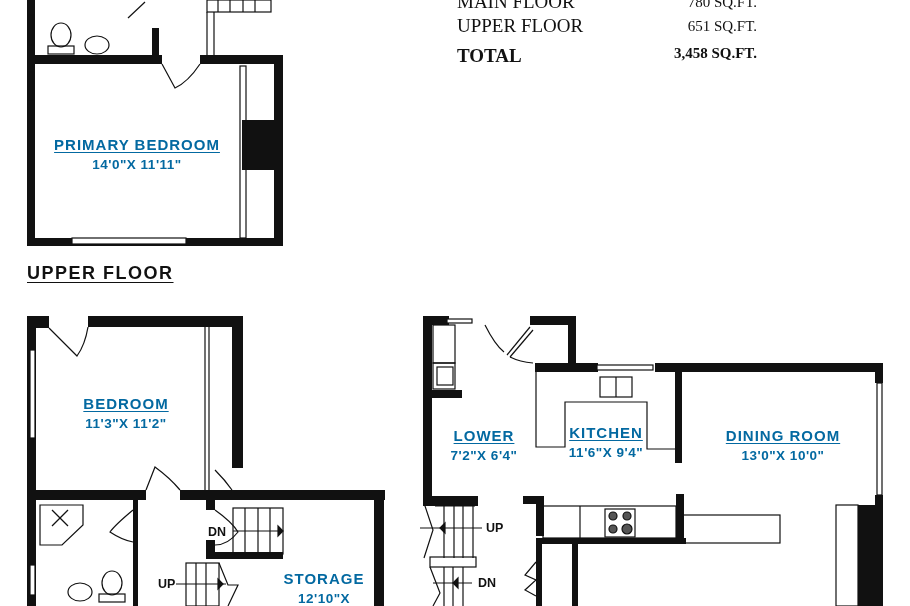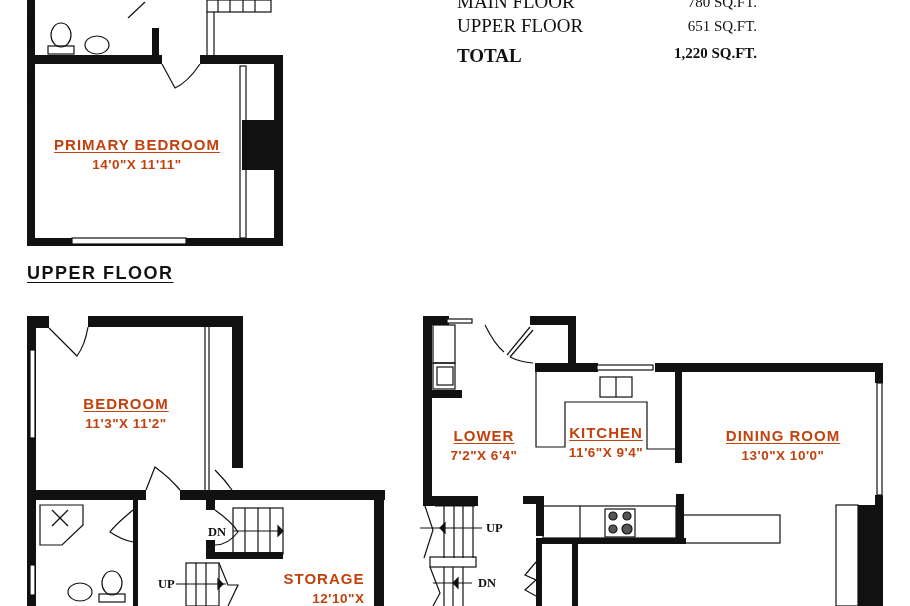--- a/index.html
+++ b/index.html
@@ -1,22 +1,22 @@
 <!DOCTYPE html>
 <html><head>
 <meta charset="utf-8">
 <style>
   html, body { margin: 0; padding: 0; background: #ffffff; }
   body { width: 910px; height: 606px; position: relative; overflow: hidden; font-family: "Liberation Sans", sans-serif; }
   .plan { position: absolute; left: 0; top: 0; width: 910px; height: 606px; }
-  .room-label { position: absolute; text-align: center; font-family: "Liberation Sans", sans-serif; font-weight: bold; color: #c2410c; white-space: nowrap; transform: translateX(-50%); }
+  .room-label { position: absolute; text-align: center; font-family: "Liberation Sans", sans-serif; font-weight: bold; color: #0369a1; white-space: nowrap; transform: translateX(-50%); }
   .room-name { font-size: 15px; letter-spacing: 1px; text-decoration: underline; text-underline-offset: 2px; }
   .room-dims { font-size: 13.5px; margin-top: 4px; letter-spacing: 0.5px; }
   .floor-title { position: absolute; font-family: "Liberation Sans", sans-serif; font-size: 18px; font-weight: bold; letter-spacing: 1.5px; text-decoration: underline; text-underline-offset: 3px; color: #111; }
-  .stair-tag { position: absolute; font-family: Liberation Serif, serif; font-weight: bold; font-size: 12.5px; color: #111; }
+  .stair-tag { position: absolute; font-family: Liberation Sans, sans-serif; font-weight: bold; font-size: 12.5px; color: #111; }
   .area-table { position: absolute; left: 457px; top: -10px; width: 300px; font-family: "Liberation Serif", serif; color: #111; }
   .area-row { display: flex; justify-content: space-between; font-size: 19px; line-height: 24px; }
   .area-row .val { font-size: 15px; }
   .area-total { display: flex; justify-content: space-between; font-weight: bold; font-size: 19px; margin-top: 7px; gap: 20px; }
   .area-total .val { font-size: 15px; }
 </style>
 </head>
 <body>
 
 <svg class="plan" viewBox="0 0 910 606" xmlns="http://www.w3.org/2000/svg">
@@ -164,37 +164,37 @@
   <div class="area-row">
     <span>MAIN FLOOR</span>
     <span class="val">780 SQ.FT.</span>
   </div>
   <div class="area-row">
     <span>UPPER FLOOR</span>
     <span class="val">651 SQ.FT.</span>
   </div>
   <div class="area-total">
     <span>TOTAL</span>
-    <span class="val">1,220 SQ.FT.</span>
+    <span class="val">3,458 SQ.FT.</span>
   </div>
 </div>
 
 <div class="room-label" style="left:137px; top:136px;">
   <div class="room-name">PRIMARY BEDROOM</div>
   <div class="room-dims">14'0"X  11'11"</div>
 </div>
 
 <div class="floor-title" style="left:27px; top:263px;">UPPER FLOOR</div>
 
 <div class="room-label" style="left:126px; top:395px;">
   <div class="room-name">BEDROOM</div>
   <div class="room-dims">11'3"X  11'2"</div>
 </div>
 
-<div class="room-label" style="left:324px; top:570px;text-align:right;">
+<div class="room-label" style="left:324px; top:570px;">
   <div class="room-name" style="text-decoration:none;">STORAGE</div>
   <div class="room-dims">12'10"X</div>
 </div>
 
 <div class="room-label" style="left:484px; top:427px;">
   <div class="room-name">LOWER</div>
   <div class="room-dims">7'2"X  6'4"</div>
 </div>
 
 <div class="room-label" style="left:606px; top:424px;">

